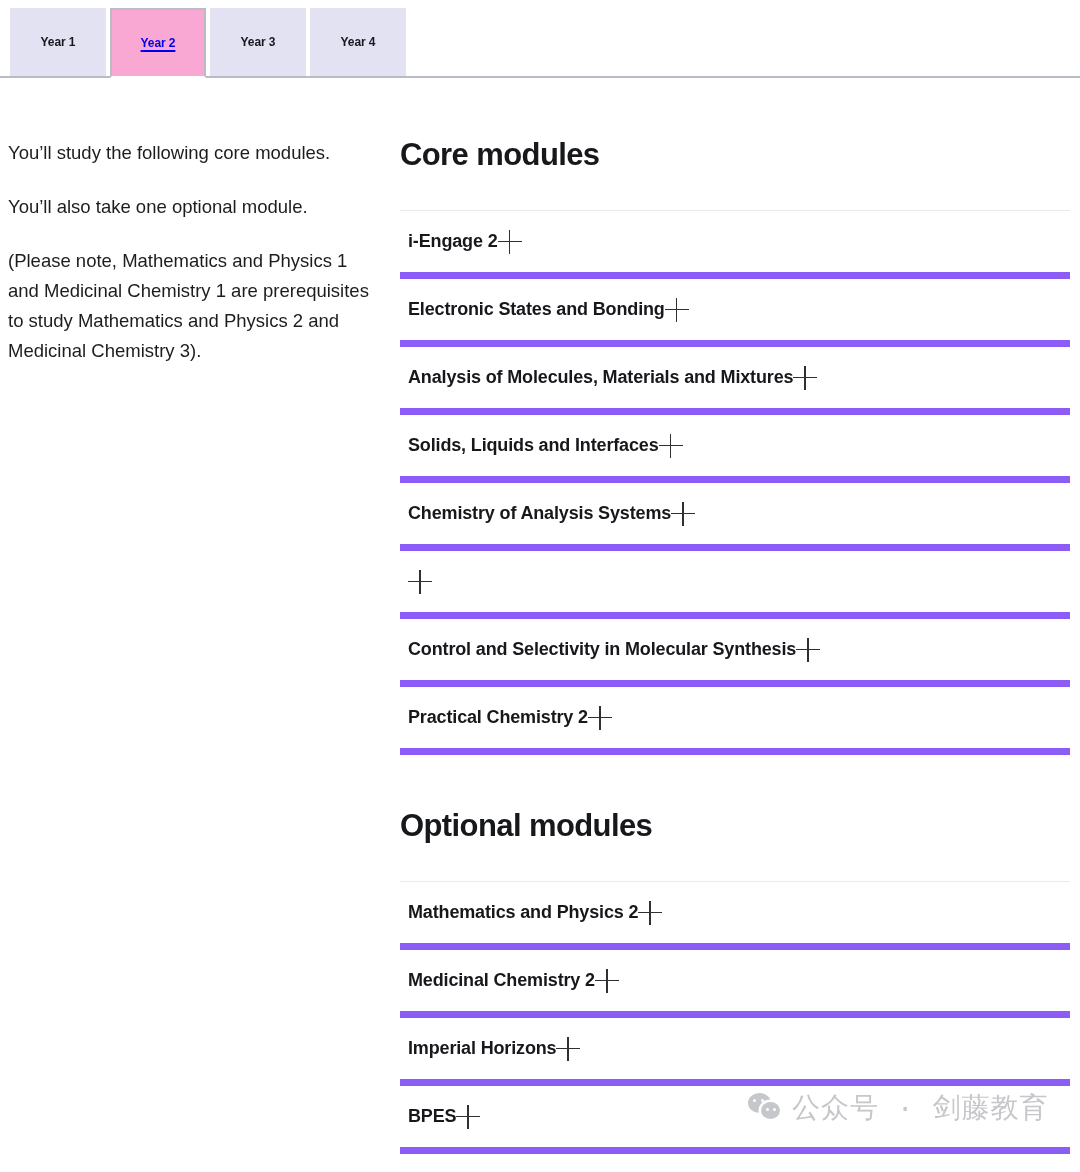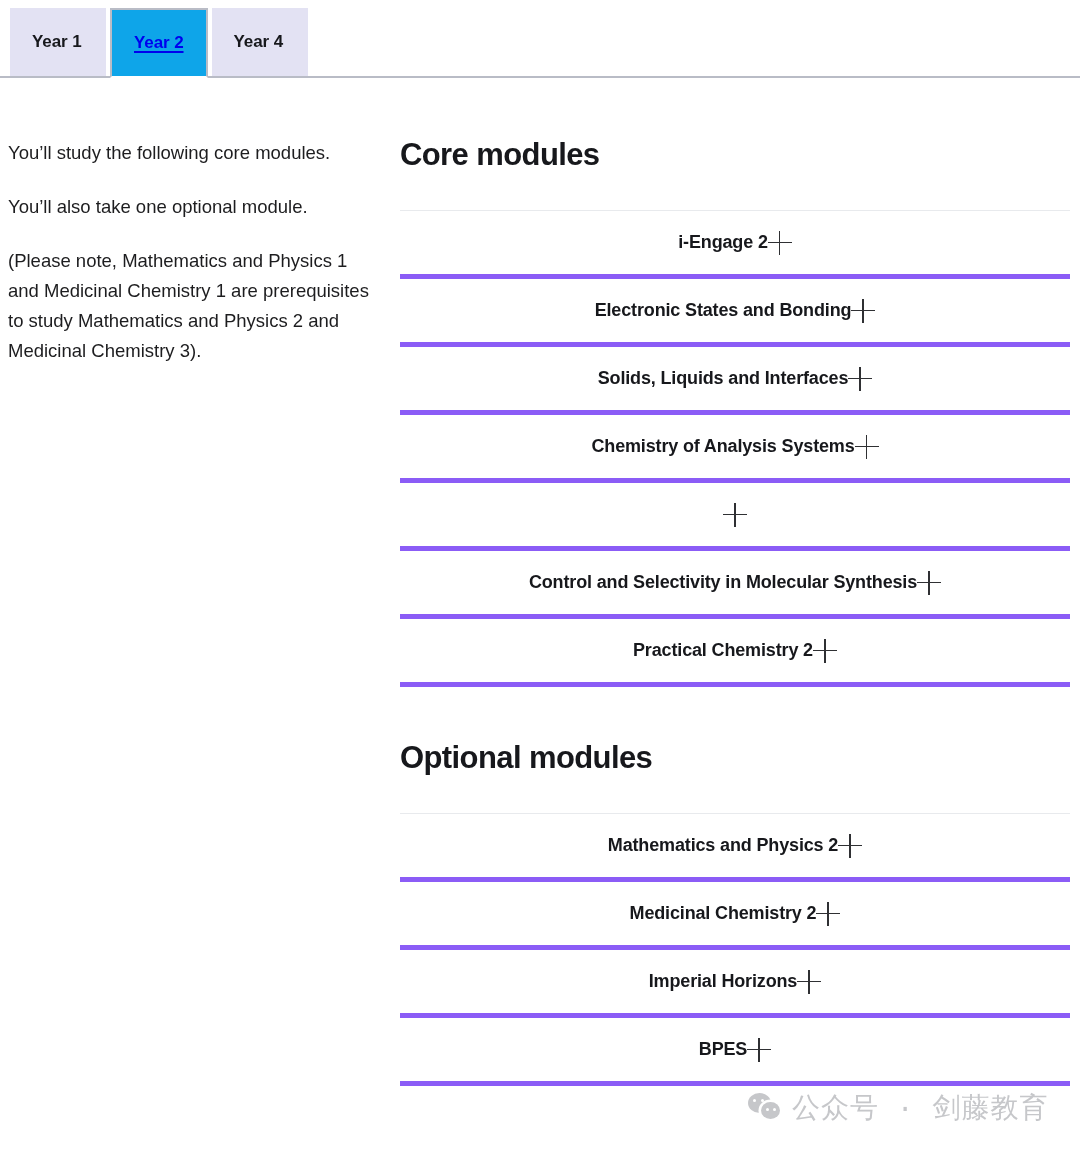--- a/index.html
+++ b/index.html
@@ -41,30 +41,30 @@
     z-index: 3;
   }
   .tab {
     box-sizing: border-box;
     height: 68px;
     min-width: 96px;
     padding: 0 22px;
     background: #e3e2f3;
     display: flex;
     align-items: center;
-    justify-content: flex-start;
-    font-size: 17px;
+    justify-content: center;
+    font-size: 12px;
     font-weight: bold;
     letter-spacing: -0.1px;
     color: #17181c;
     cursor: pointer;
     border: 0;
   }
   .tab.active {
-    background: #0ea5e9;
+    background: #f9a8d4;
     border: 2px solid #b9bcc6;
     border-bottom: 2px solid #ffffff;
     height: 70px;
     margin-bottom: -2px;
     color: #0000ee;
     text-decoration: underline;
     text-underline-offset: 3px;
     text-decoration-thickness: 2px;
   }
 
@@ -106,23 +106,23 @@
   .section-title.optional {
     margin-top: 54px;
   }
 
   .accordion {
     border-top: 1px solid #e8eaed;
   }
   .acc-item {
     display: flex;
     align-items: center;
-    justify-content: center;
+    justify-content: flex-start;
     height: 68px;
-    border-bottom: 5px solid #8b5cf6;
+    border-bottom: 7px solid #8b5cf6;
     cursor: pointer;
     padding: 0 8px 0 8px;
     box-sizing: border-box;
   }
   .acc-label {
     font-size: 18px;
     font-weight: bold;
     letter-spacing: -0.15px;
     color: #17181c;
   }
@@ -197,20 +197,23 @@
 
 <div class="tabbar">
   <div class="tabs">
     <div class="tab">
       <span>Year 1</span>
     </div>
     <div class="tab active">
       <span>Year 2</span>
     </div>
     <div class="tab">
+      <span>Year 3</span>
+    </div>
+    <div class="tab">
       <span>Year 4</span>
     </div>
   </div>
   <div class="tabbar-underline"></div>
 </div>
 
 <div class="content">
 
   <div class="left-col">
     <p class="intro-p">You’ll study the following core modules.</p>
@@ -222,20 +225,24 @@
 
     <h2 class="section-title">Core modules</h2>
 
     <div class="accordion">
       <div class="acc-item">
         <span class="acc-label">i-Engage 2</span>
         <span class="plus-icon"></span>
       </div>
       <div class="acc-item">
         <span class="acc-label">Electronic States and Bonding</span>
+        <span class="plus-icon"></span>
+      </div>
+      <div class="acc-item">
+        <span class="acc-label">Analysis of Molecules, Materials and Mixtures</span>
         <span class="plus-icon"></span>
       </div>
       <div class="acc-item">
         <span class="acc-label">Solids, Liquids and Interfaces</span>
         <span class="plus-icon"></span>
       </div>
       <div class="acc-item">
         <span class="acc-label">Chemistry of Analysis Systems</span>
         <span class="plus-icon"></span>
       </div>

